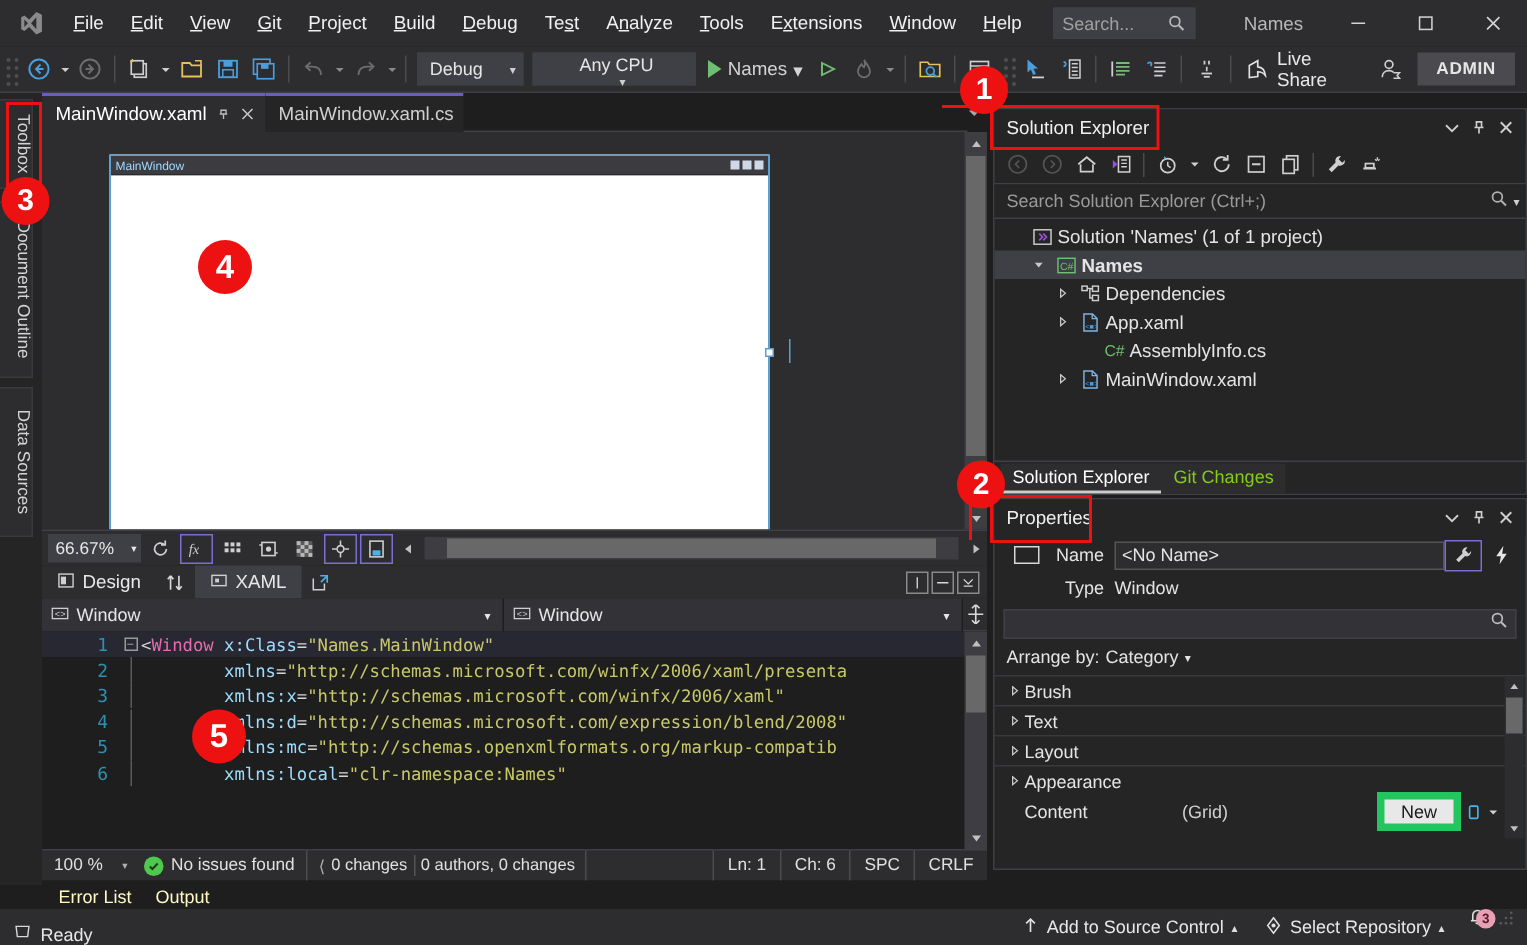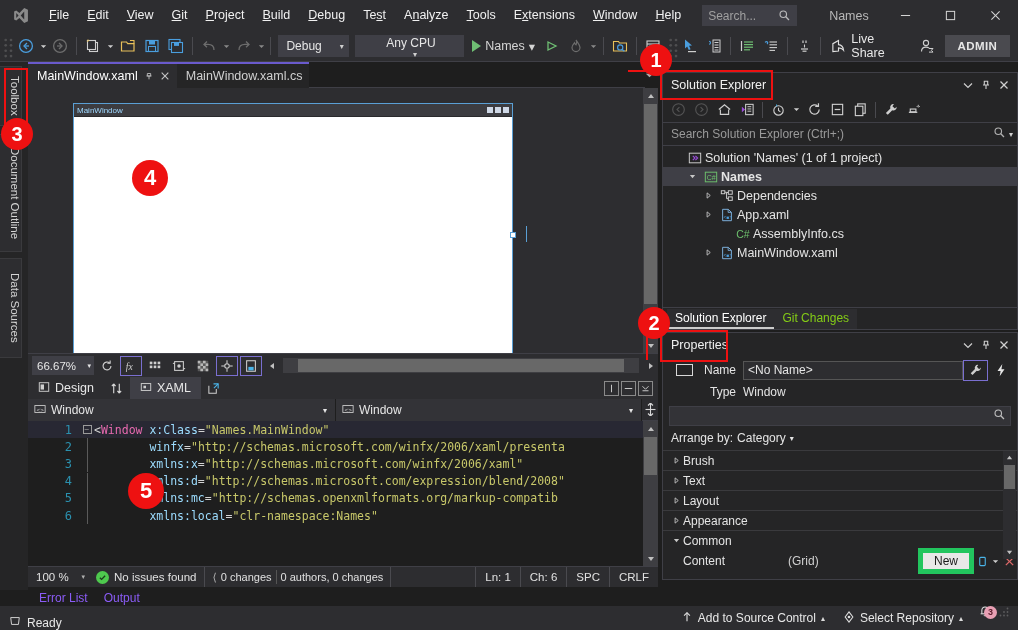--- a/index.html
+++ b/index.html
@@ -282,21 +282,21 @@
   }
   .es-right { margin-left: auto; display: flex; height: 21px; align-items: center; }
   .es-cell { padding: 0 9px; height: 21px; display: flex; align-items: center;
              border-left: 1px solid #4a4a4f; font-size: 11.5px; }
 
   
   .bottomtabs {
     position: absolute; left: 0; top: 525px; width: 630px; height: 22px;
     background: #1e1e1e; display: flex; align-items: center; gap: 2px; padding-left: 4px;
   }
-  .btab { font-size: 12px; color: #8b5cf6; padding: 2px 7px; }
+  .btab { font-size: 12px; color: #fef9c3; padding: 2px 7px; }
 
   
   .panel-solution {
     position: absolute; left: 662px; top: 72px; width: 356px; height: 258px;
     background: #252526; border: 1px solid #3f3f46;
   }
   .panel-props {
     position: absolute; left: 662px; top: 332px; width: 356px; height: 248px;
     background: #252526; border: 1px solid #3f3f46;
   }
@@ -941,21 +941,21 @@
           <span class="fold">
             <span class="boxm">−</span>
           </span>
           <span class="code-text"><span class="c-plain">&lt;</span><span class="c-tag">Window</span><span class="c-attr"> x:Class</span><span class="c-eq">=</span><span class="c-str">"Names.MainWindow"</span></span>
         </div>
         <div class="code-row">
           <span class="gutter-num">2</span>
           <span class="fold">
             <span class="vline"></span>
           </span>
-          <span class="code-text"><span class="c-attr">        winfx</span><span class="c-eq">=</span><span class="c-str">"http://schemas.microsoft.com/winfx/2006/xaml/presenta</span></span>
+          <span class="code-text"><span class="c-attr">        xmlns</span><span class="c-eq">=</span><span class="c-str">"http://schemas.microsoft.com/winfx/2006/xaml/presenta</span></span>
         </div>
         <div class="code-row">
           <span class="gutter-num">3</span>
           <span class="fold">
             <span class="vline"></span>
           </span>
           <span class="code-text"><span class="c-attr">        xmlns:x</span><span class="c-eq">=</span><span class="c-str">"http://schemas.microsoft.com/winfx/2006/xaml"</span></span>
         </div>
         <div class="code-row">
           <span class="gutter-num">4</span>
@@ -1304,28 +1304,20 @@
           </span>
           <span>Layout</span>
         </div>
         <div class="pr-cat">
           <span class="tri">
             <svg viewBox="0 0 8 8">
               <path d="M2.4 1 6 4 2.4 7z" fill="none" stroke="#c8c8c8" stroke-width="1"></path>
             </svg>
           </span>
           <span>Appearance</span>
-        </div>
-        <div class="pr-cat">
-          <span class="tri">
-            <svg viewBox="0 0 8 8">
-              <path d="M1 2.4 7 2.4 4 6z" fill="#c8c8c8"></path>
-            </svg>
-          </span>
-          <span>Common</span>
         </div>
         <div class="pr-row">
           <span class="k">Content</span>
           <span class="v">(Grid)</span>
           <span class="new-btn">New</span>
           <span class="pr-mini">
             <svg viewBox="0 0 12 12">
               <rect x="3" y="1.5" width="6" height="9" rx="1" fill="none" stroke="#4ab4e8" stroke-width="1.2"></rect>
             </svg>
           </span>

